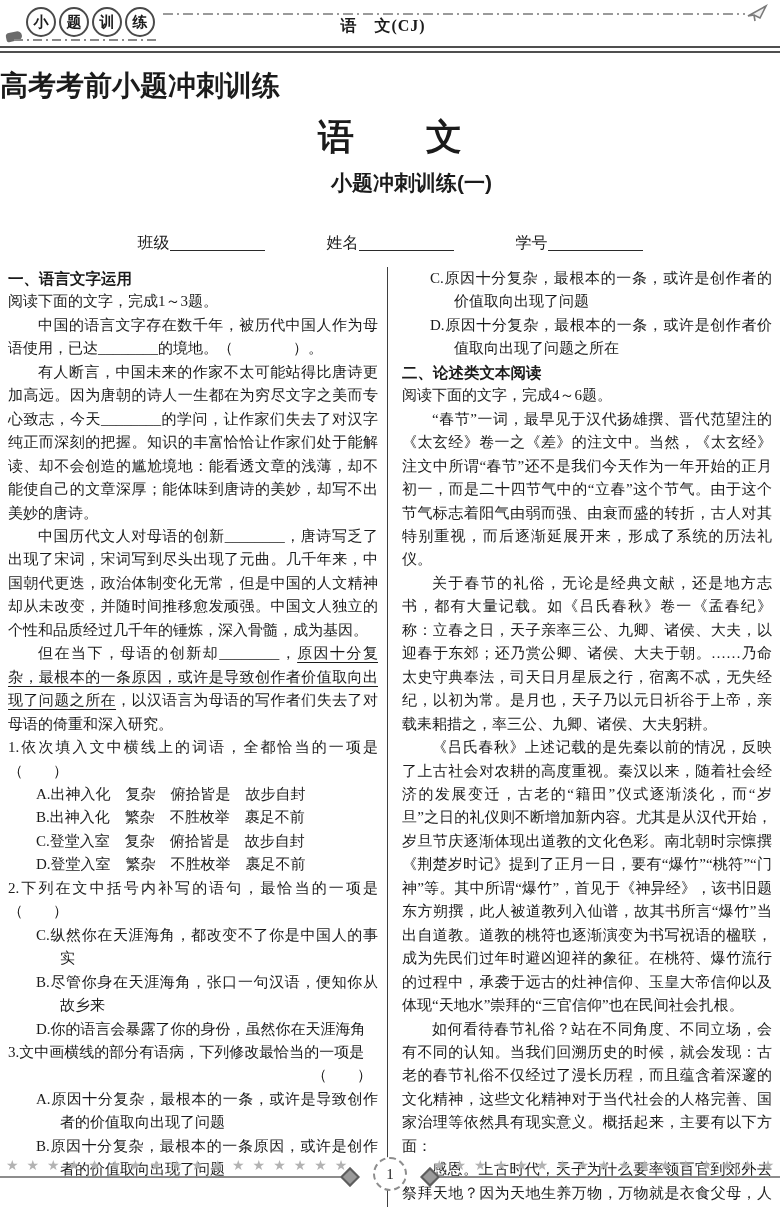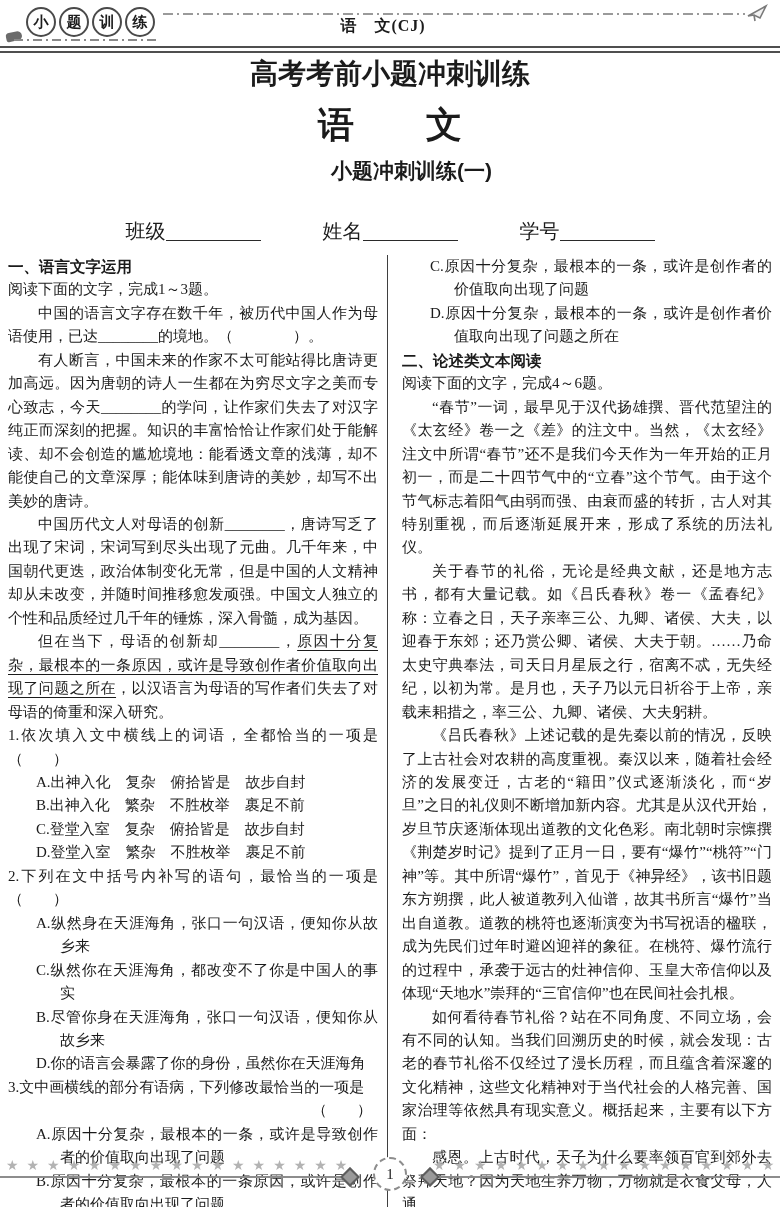--- a/index.html
+++ b/index.html
@@ -29,30 +29,30 @@
     position:absolute;left:163px;top:13px;width:582px;height:2px;
     background:repeating-linear-gradient(90deg,#9a9a9a 0 10px,transparent 10px 14px,#9a9a9a 14px 16px,transparent 16px 20px);
   }
   .plane{position:absolute;right:10px;top:4px;}
   .header-subject{
     position:absolute;left:0;right:14px;top:16px;text-align:center;
     font-size:16px;font-weight:bold;letter-spacing:1px;
   }
   .double-rule{height:3px;border-top:2px solid #4f4f4f;border-bottom:2px solid #4f4f4f;}
   
-  .title-main{margin-top:4px;text-align:center;font-size:28px;line-height:34px;font-weight:bold;}
+  .title-main{margin-top:16px;font-size:28px;line-height:34px;font-weight:bold;}
   .title-subject{margin-top:12px;text-align:center;font-size:36px;line-height:44px;font-weight:bold;}
   .title-sub{
     margin-top:10px;text-align:center;font-size:21px;line-height:28px;font-weight:bold;
     font-family:"Liberation Sans","DejaVu Sans",sans-serif;
     margin-left:43px;
   }
   .fields-row{
     margin-top:34px;display:flex;justify-content:center;gap:62px;
-    font-size:20px;line-height:24px;
+    font-size:16px;line-height:24px;
   }
   .fill-line{display:inline-block;width:95px;border-bottom:1px solid #2a2a2a;height:18px;vertical-align:-3px;}
   
   .body-wrap{display:flex;margin:12px 8px 0 8px;}
   .col{flex:1;font-size:15px;line-height:23.45px;text-align:justify;text-justify:inter-character;}
   .col-left{padding-right:9px;}
   .col-right{padding-left:14px;}
   .divider{width:1px;background:#3f3f3f;}
   .sec-heading{font-weight:bold;font-family:"Liberation Sans","DejaVu Sans",sans-serif;font-size:15.5px;}
   .para{text-indent:2em;margin:0;}
@@ -137,21 +137,20 @@
       <p class="para">中国历代文人对母语的创新________，唐诗写乏了出现了宋词，宋词写到尽头出现了元曲。几千年来，中国朝代更迭，政治体制变化无常，但是中国的人文精神却从未改变，并随时间推移愈发顽强。中国文人独立的个性和品质经过几千年的锤炼，深入骨髓，成为基因。</p>
       <p class="para"><span>但在当下，母语的创新却________，</span><span class="u">原因十分复杂，最根本的一条原因，或许是导致创作者价值取向出现了问题之所在</span><span>，以汉语言为母语的写作者们失去了对母语的倚重和深入研究。</span></p>
 
       <p class="q">1.依次填入文中横线上的词语，全都恰当的一项是（　　）</p>
       <p class="opt"><span>A.</span><span>出神入化　复杂　俯拾皆是　故步自封</span></p>
       <p class="opt"><span>B.</span><span>出神入化　繁杂　不胜枚举　裹足不前</span></p>
       <p class="opt"><span>C.</span><span>登堂入室　复杂　俯拾皆是　故步自封</span></p>
       <p class="opt"><span>D.</span><span>登堂入室　繁杂　不胜枚举　裹足不前</span></p>
 
       <p class="q">2.下列在文中括号内补写的语句，最恰当的一项是（　　）</p>
-      <p class="opt"><span>A.</span><span>纵然身在天涯海角，张口一句汉语，便知你从故乡来</span></p>
       <p class="opt"><span>C.</span><span>纵然你在天涯海角，都改变不了你是中国人的事实</span></p>
       <p class="opt"><span>B.</span><span>尽管你身在天涯海角，张口一句汉语，便知你从故乡来</span></p>
       <p class="opt"><span>D.</span><span>你的语言会暴露了你的身份，虽然你在天涯海角</span></p>
 
       <p class="q">3.文中画横线的部分有语病，下列修改最恰当的一项是</p>
       <p class="q bracket-line">（　　）</p>
       <p class="opt"><span>A.</span><span>原因十分复杂，最根本的一条，或许是导致创作者的价值取向出现了问题</span></p>
       <p class="opt"><span>B.</span><span>原因十分复杂，最根本的一条原因，或许是创作者的价值取向出现了问题</span></p>
     </div>
 

